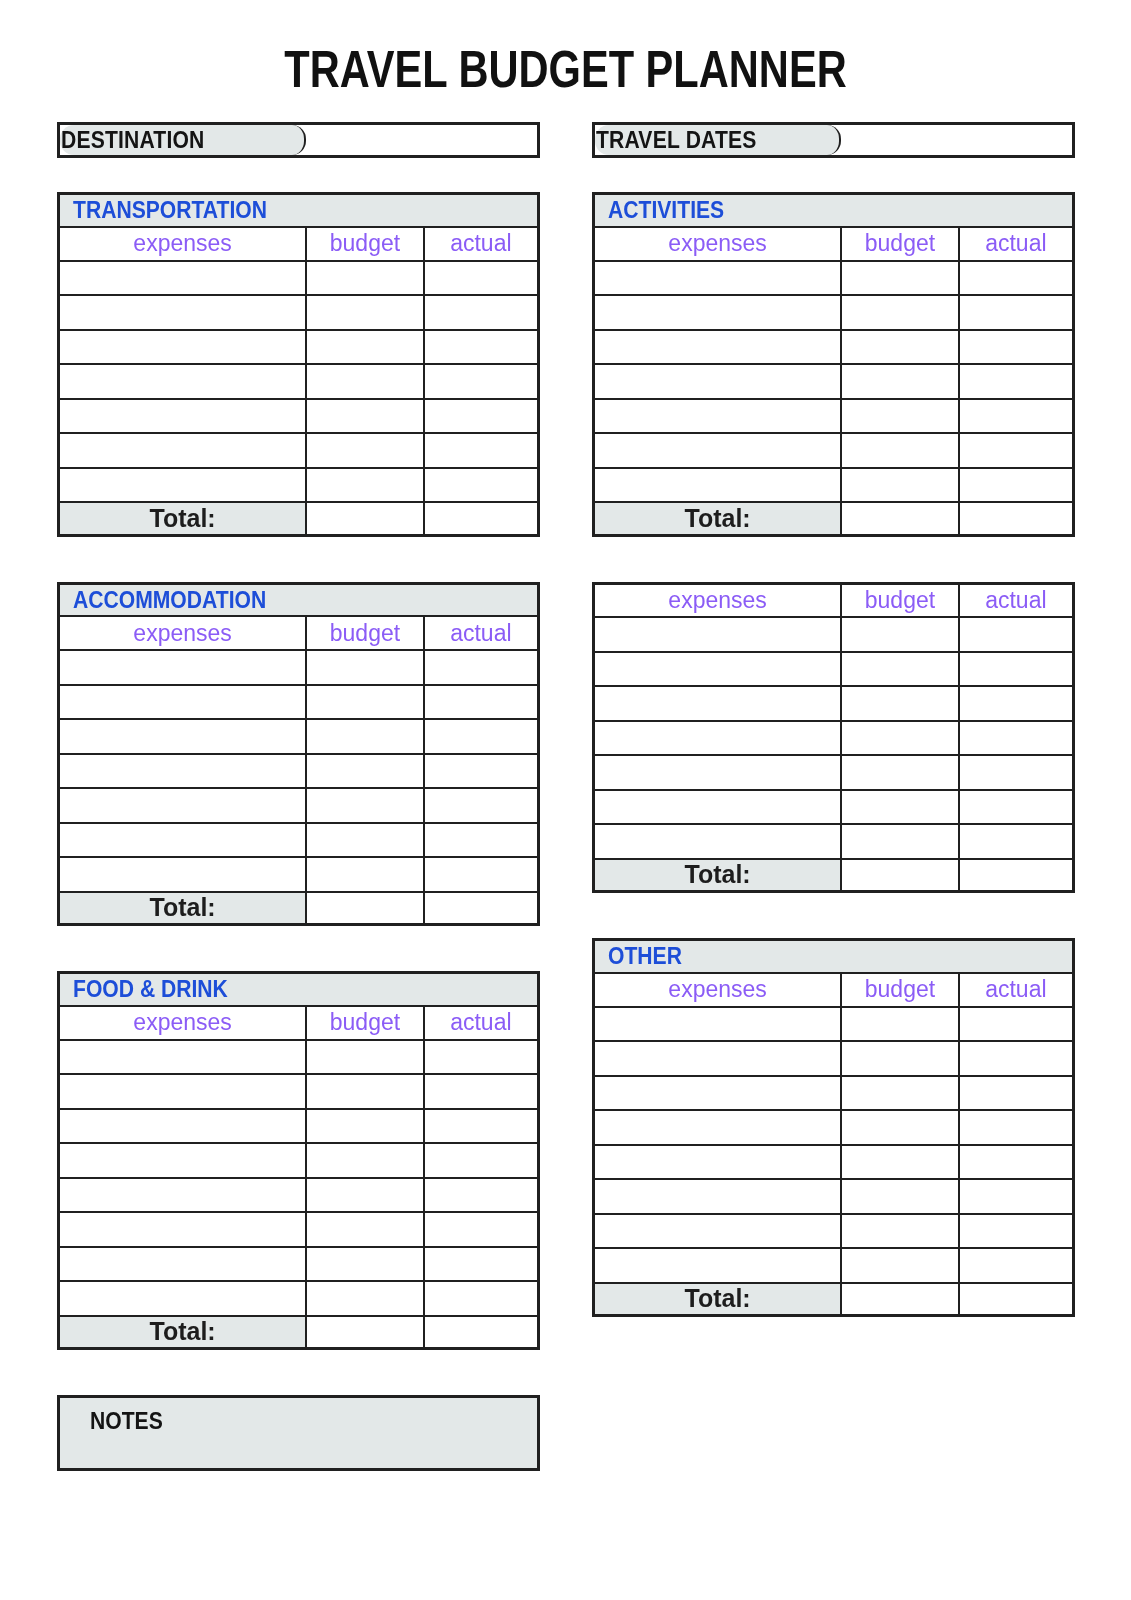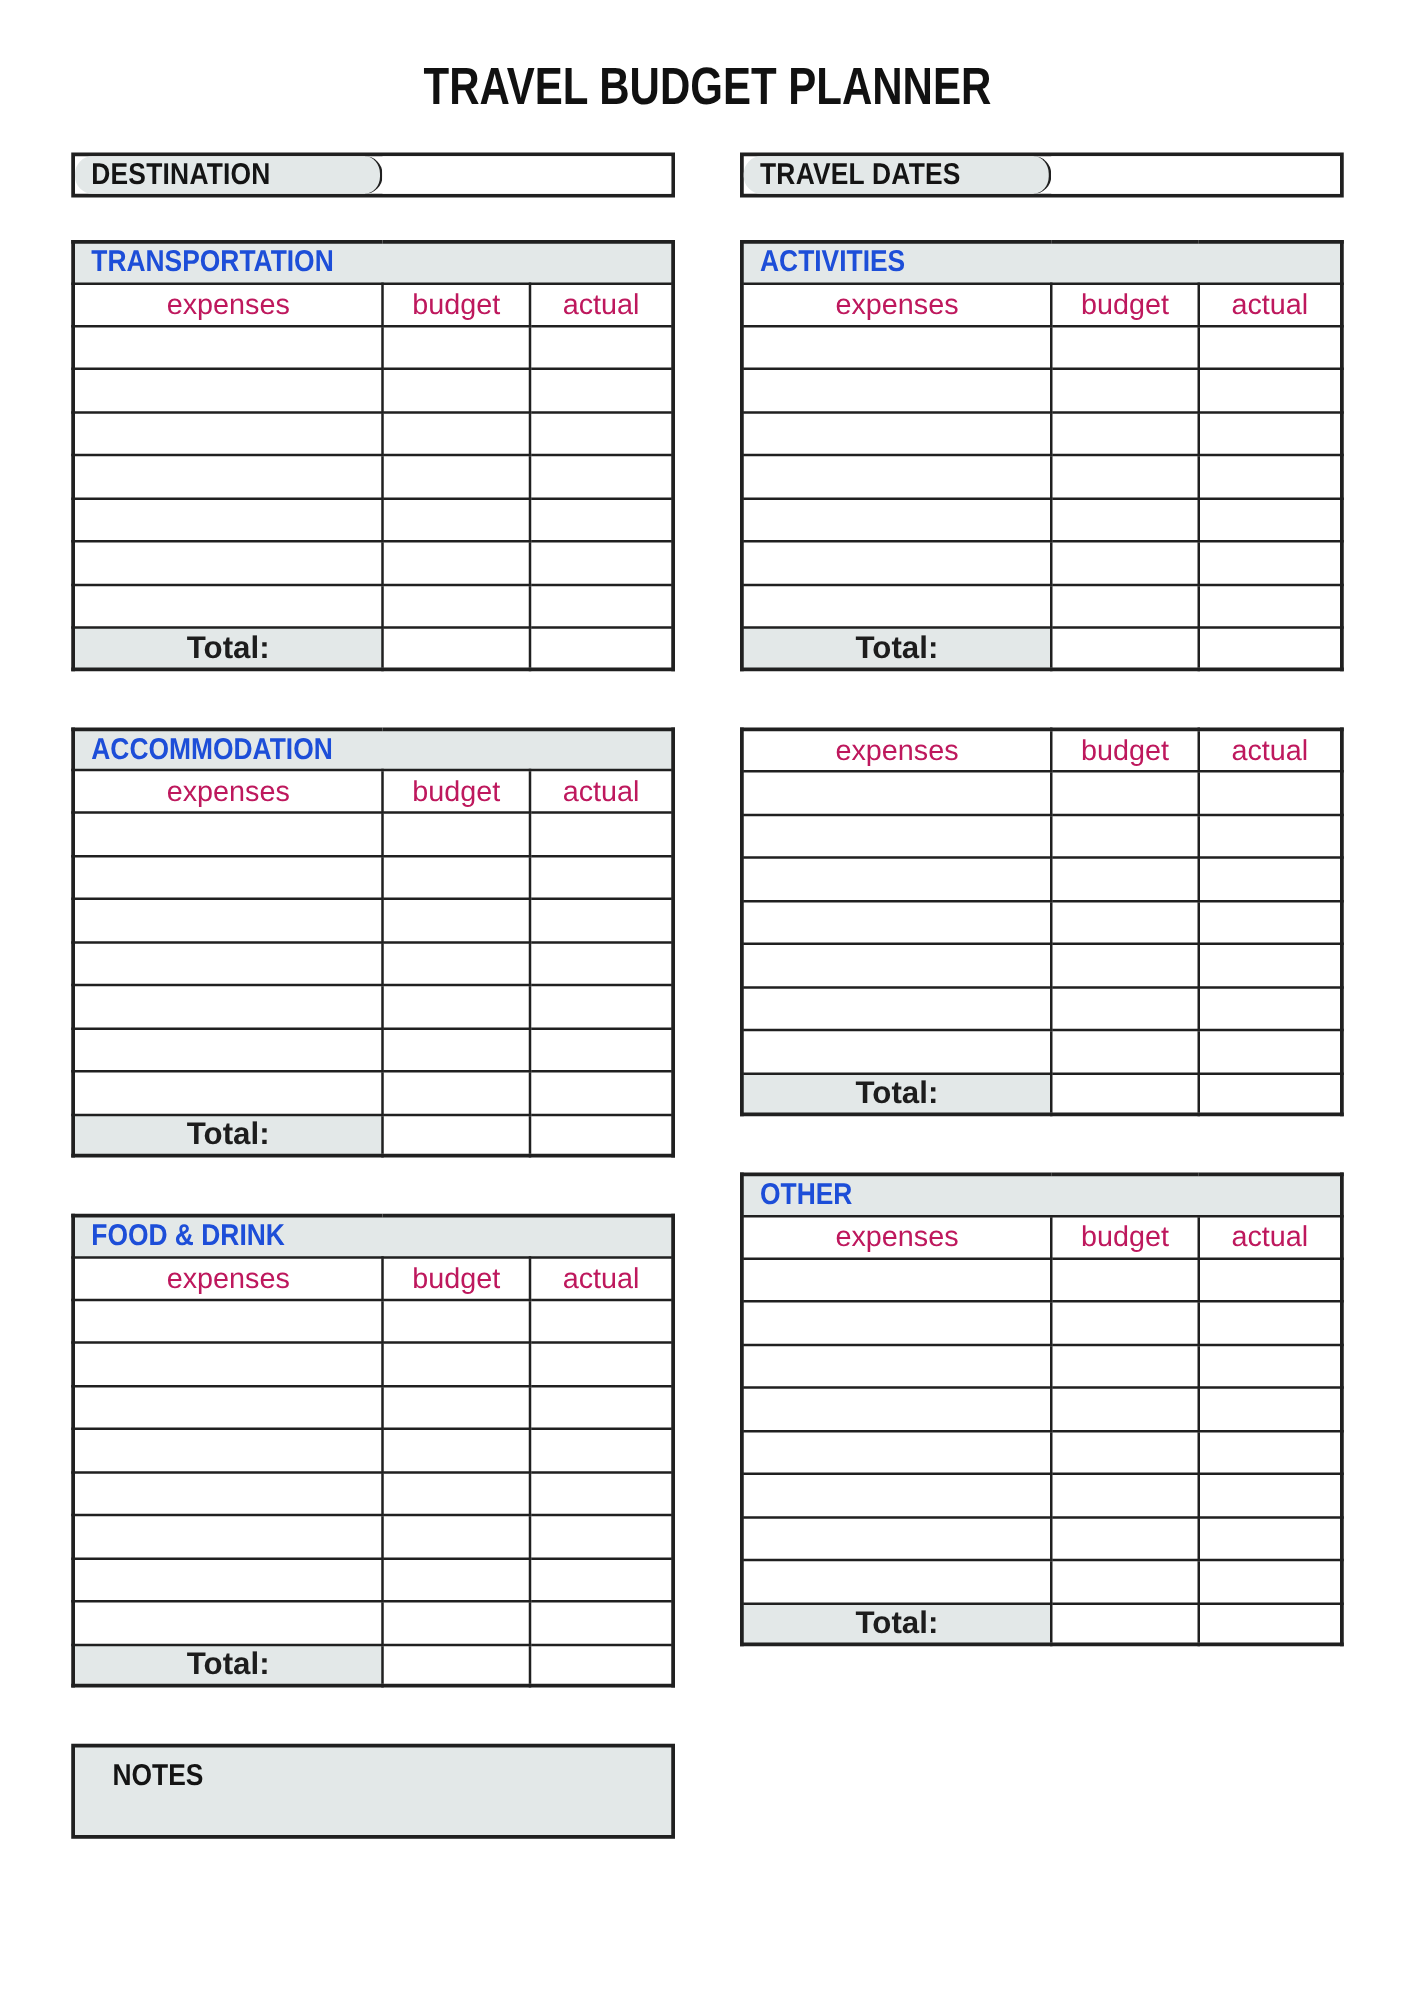--- a/index.html
+++ b/index.html
@@ -3,49 +3,49 @@
 <meta charset="utf-8">
 <style>
   html,body { margin:0; padding:0; background:#ffffff; }
   .page {
     width:1131px; height:1600px; margin:0 auto; background:#ffffff;
     font-family:"Liberation Sans","DejaVu Sans",sans-serif; color:#151515;
     overflow:hidden; position:relative;
   }
   h1.page-title {
     margin:0; padding-top:46px; text-align:center;
-    font-size:42px; line-height:46px; font-weight:800; color:#111111;
+    font-size:52px; line-height:46px; font-weight:800; color:#111111;
   }
   h1.page-title span { display:inline-block; transform:scaleX(0.80); transform-origin:center; white-space:nowrap; }
 
   .columns { display:flex; margin:30px 56px 0 57px; gap:52px; }
   .col { flex:1; min-width:0; display:flex; flex-direction:column; }
 
   .cond { display:inline-block; transform:scaleX(0.88); transform-origin:left center; white-space:nowrap; }
 
   
   .field-box { display:flex; border:3px solid #202020; height:36px; box-sizing:border-box; margin-bottom:34px; background:#ffffff; }
   .field-label {
     width:51.6%; box-sizing:border-box; background:#e3e8e8; border-right:2px solid #202020;
-    display:flex; align-items:center; padding-left:13px;
+    display:flex; align-items:center; padding-left:1px;
     font-weight:700; font-size:24px; letter-spacing:0.2px; color:#141414;border-radius:14px;
   }
   .field-value { flex:1; background:#ffffff; }
 
   
   table.budget-table {
     width:100%; border-collapse:collapse; table-layout:fixed;
     border:3px solid #202020; margin-bottom:45px;
   }
   table.budget-table td { border:2px solid #202020; padding:0; box-sizing:border-box; }
   tr.section-title-row td {
     height:33px; background:#e3e8e8; font-weight:700; font-size:24px;
     padding-left:13px; color:#1d4ed8;
   }
-  tr.col-head-row td { height:34px; text-align:center; font-size:23px; font-weight:400; color:#be185d; }
+  tr.col-head-row td { height:34px; text-align:center; font-size:23px; font-weight:400; color:#8b5cf6; }
   tr.data-row td { height:34.5px; background:#ffffff; }
   tr.total-row td { height:33px; background:#ffffff; }
   tr.total-row td.total-label-cell { background:#e3e8e8; text-align:center; font-size:25px; font-weight:700; color:#1d1d1d; }
 
   
   .notes-box {
     border:3px solid #202020; background:#e3e8e8; height:76px; box-sizing:border-box;
     padding:9px 30px;
   }
   .notes-label { font-weight:700; font-size:24px; color:#141414; }

